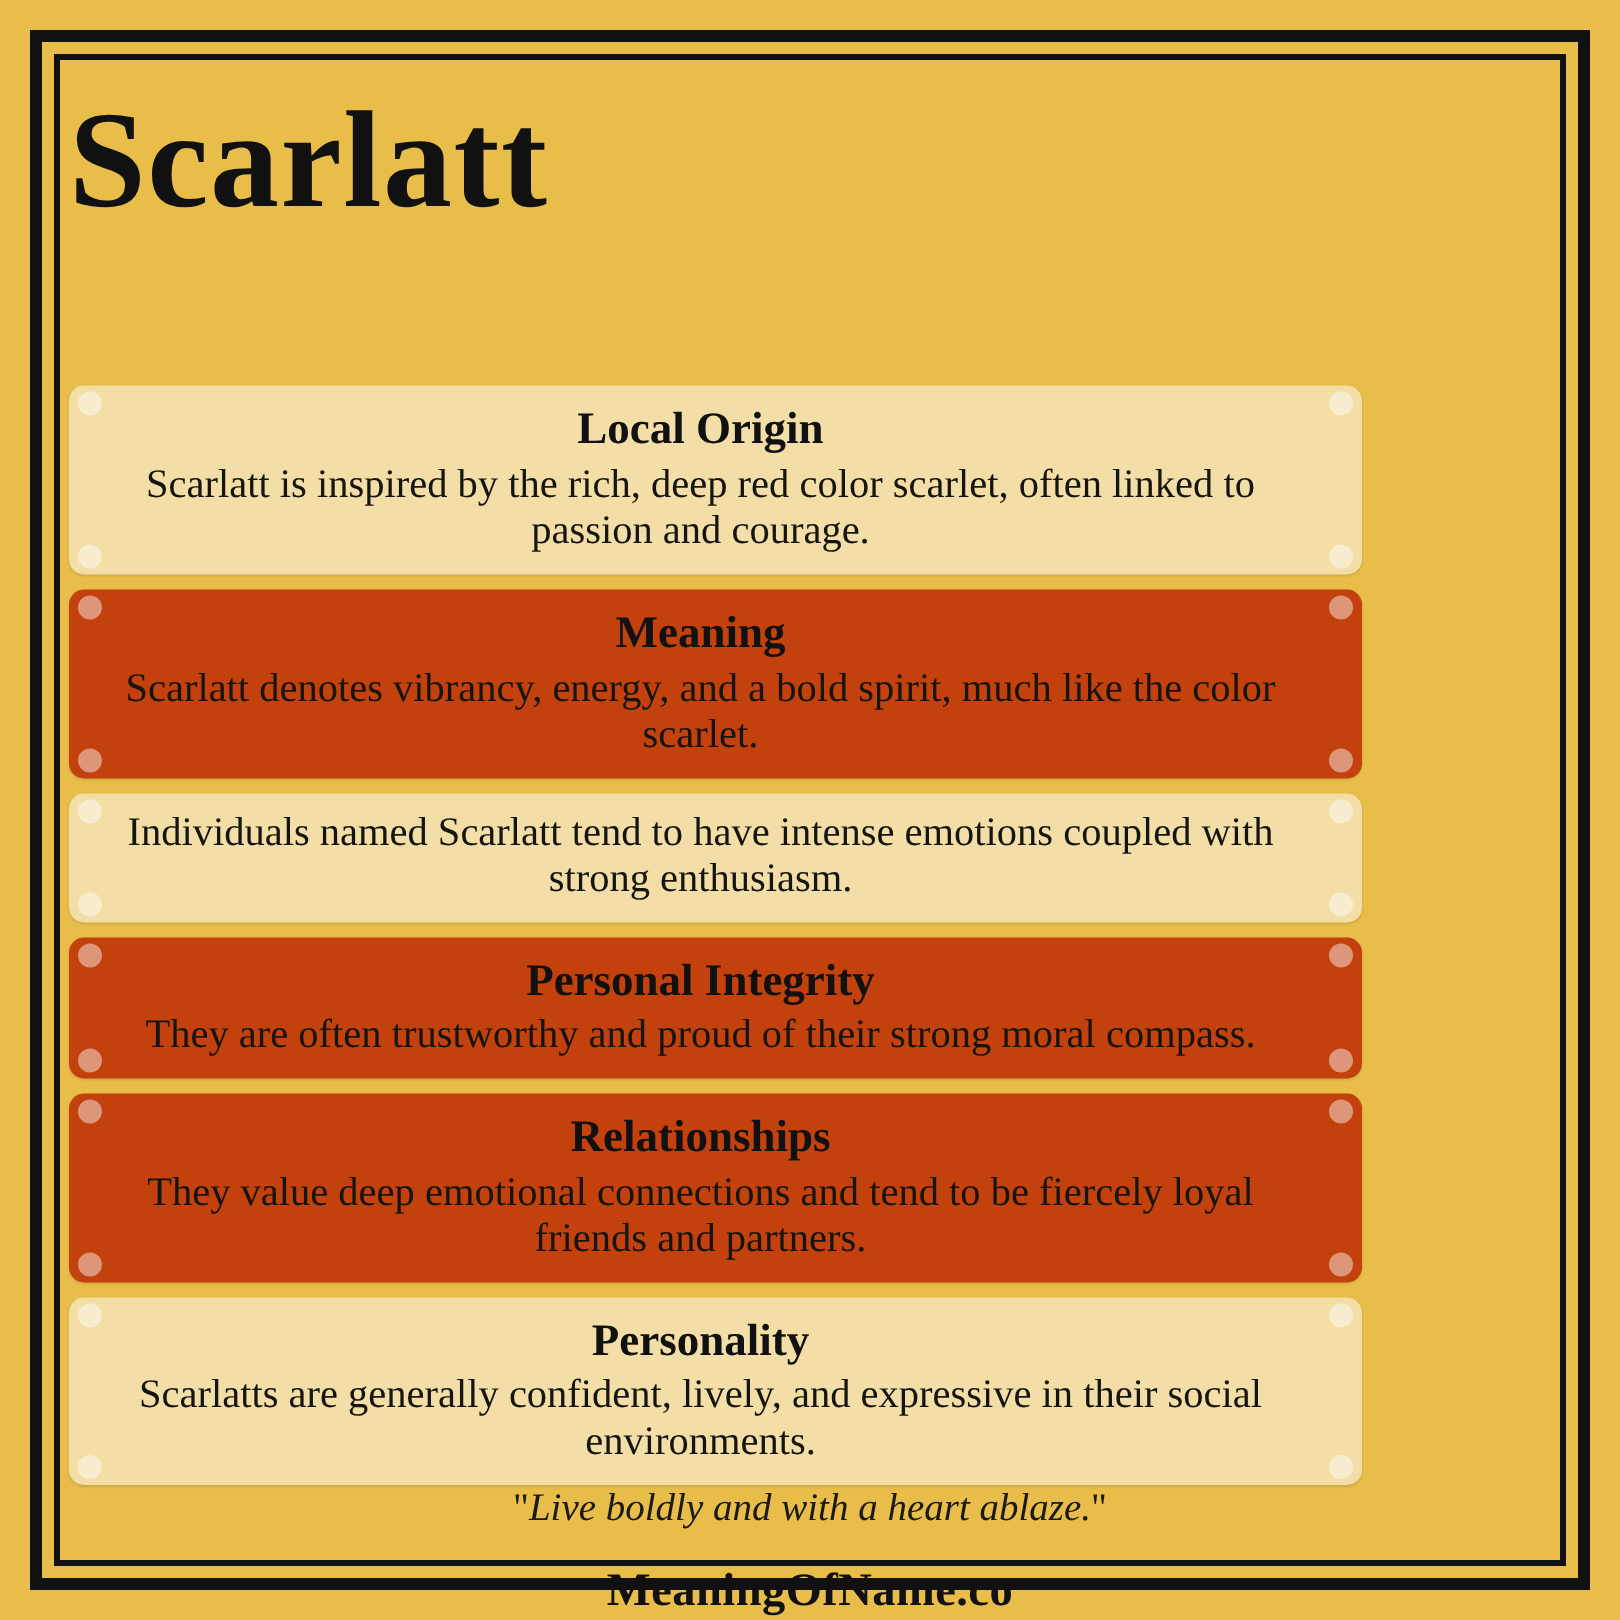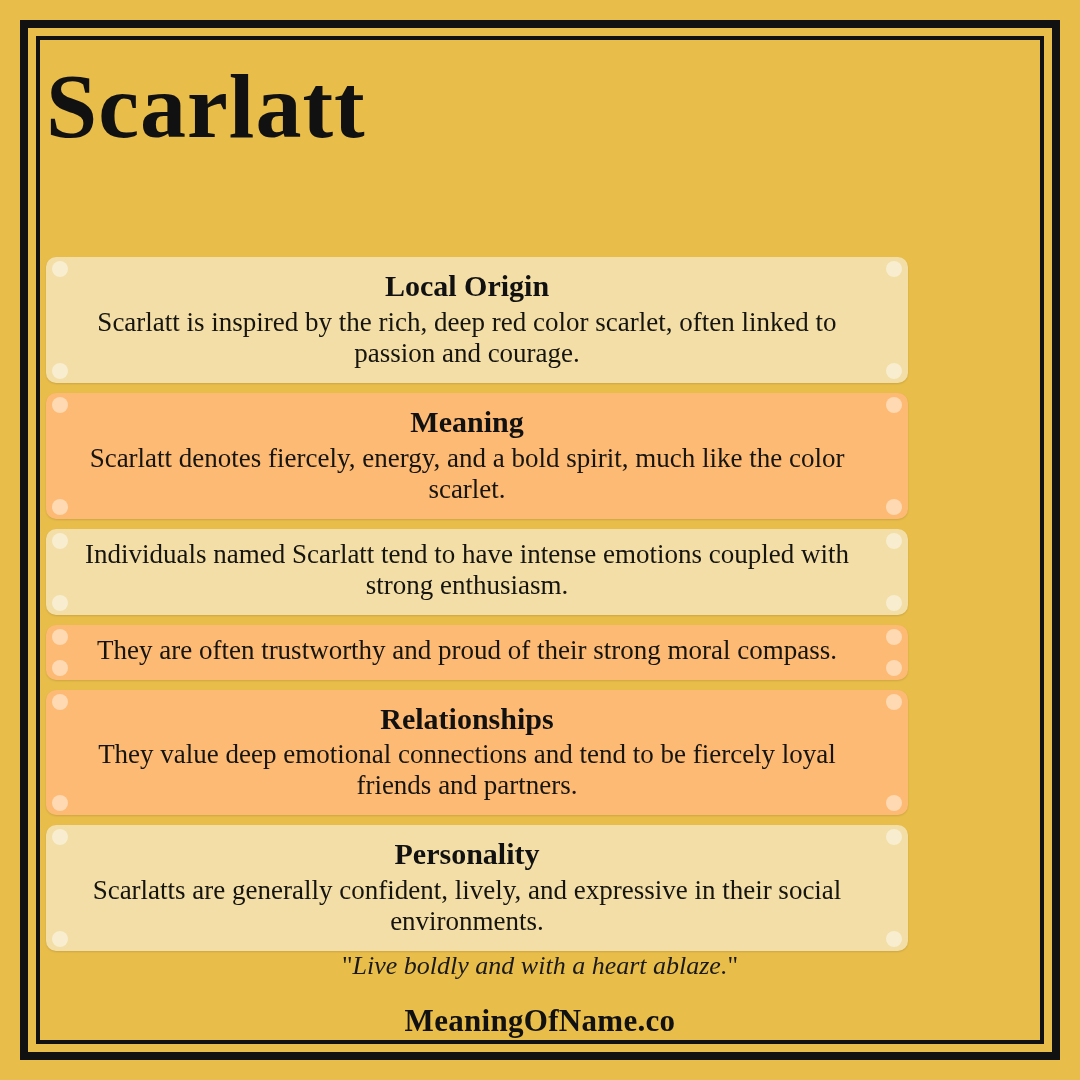--- a/index.html
+++ b/index.html
@@ -74,21 +74,21 @@
     border-radius: 10px;
     padding: 10px 54px 14px 34px;
     text-align: center;
     color: #1a1a1a;
     box-shadow: 0 1px 2px rgba(0,0,0,0.12);
   }
   .card.light {
     background: #f2dea6;
   }
   .card.dark {
-    background: #fdba74;
+    background: #c2410c;
   }
   
   .card::before,
   .card::after {
     content: "";
     position: absolute;
     width: 16px;
     height: 16px;
     border-radius: 50%;
     background: rgba(255,255,255,0.45);
@@ -161,32 +161,33 @@
         <span class="nub-bl"></span>
         <span class="nub-br"></span>
         <h2 class="card-title">Local Origin</h2>
         <p class="card-text">Scarlatt is inspired by the rich, deep red color scarlet, often linked to passion and courage.</p>
       </div>
 
       <div class="card dark">
         <span class="nub-bl"></span>
         <span class="nub-br"></span>
         <h2 class="card-title">Meaning</h2>
-        <p class="card-text">Scarlatt denotes fiercely, energy, and a bold spirit, much like the color scarlet.</p>
+        <p class="card-text">Scarlatt denotes vibrancy, energy, and a bold spirit, much like the color scarlet.</p>
       </div>
 
       <div class="card light">
         <span class="nub-bl"></span>
         <span class="nub-br"></span>
         <p class="card-text">Individuals named Scarlatt tend to have intense emotions coupled with strong enthusiasm.</p>
       </div>
 
       <div class="card dark">
         <span class="nub-bl"></span>
         <span class="nub-br"></span>
+        <h2 class="card-title">Personal Integrity</h2>
         <p class="card-text">They are often trustworthy and proud of their strong moral compass.</p>
       </div>
 
       <div class="card dark">
         <span class="nub-bl"></span>
         <span class="nub-br"></span>
         <h2 class="card-title">Relationships</h2>
         <p class="card-text">They value deep emotional connections and tend to be fiercely loyal friends and partners.</p>
       </div>
 

